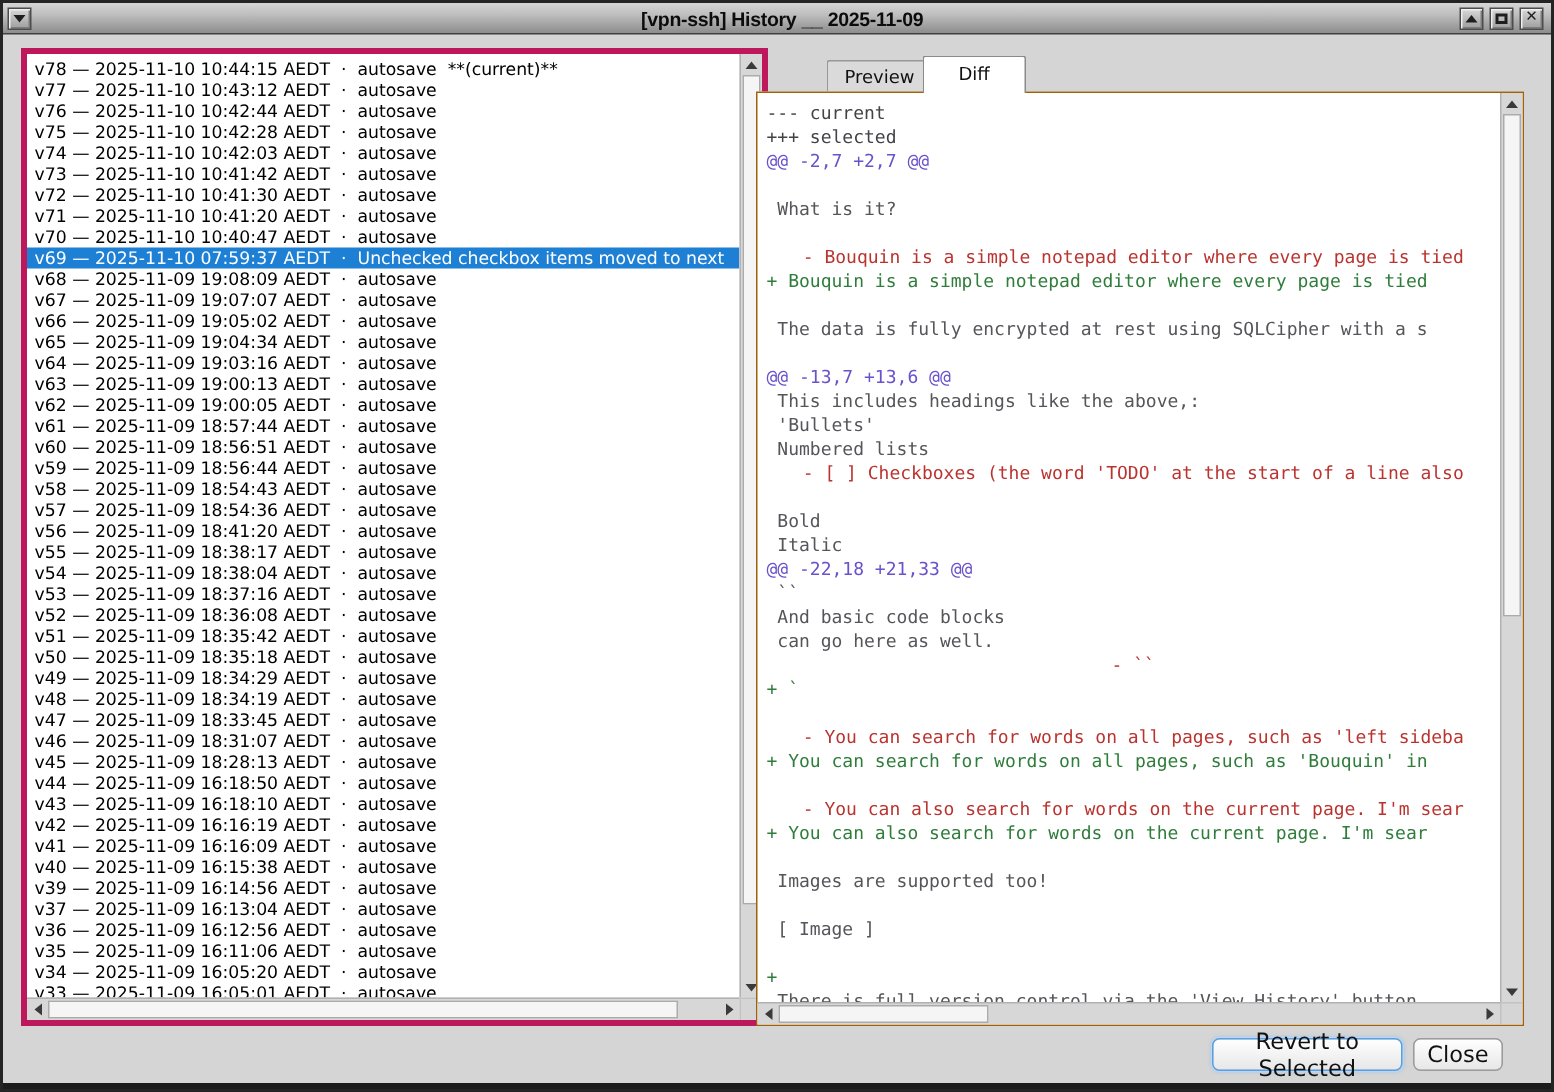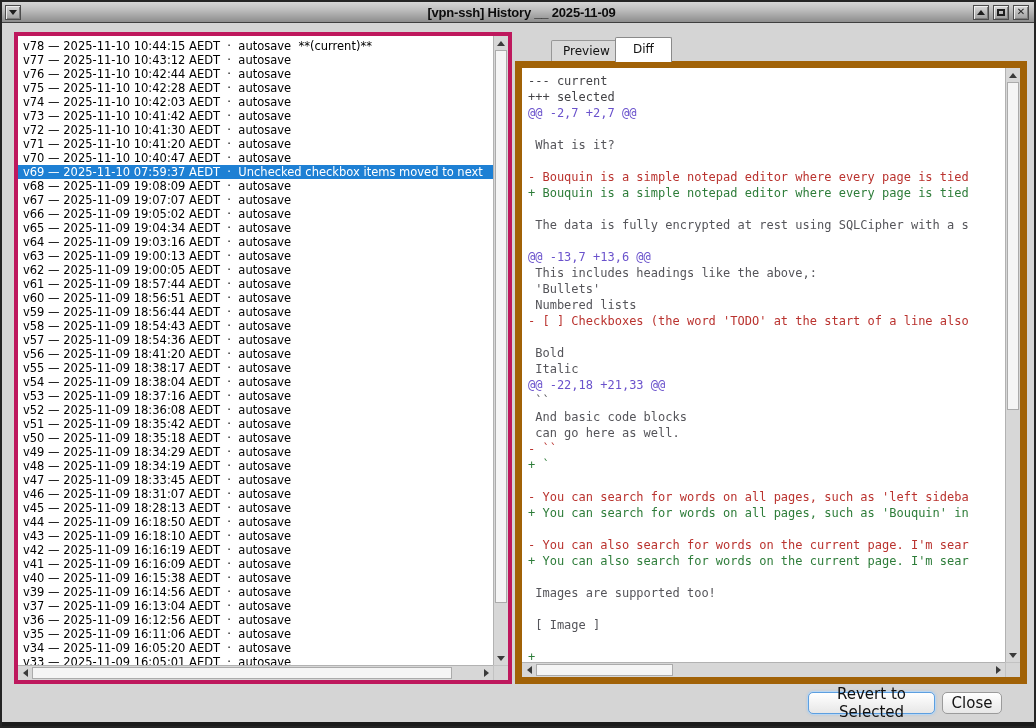--- a/index.html
+++ b/index.html
@@ -65,35 +65,35 @@
   .s-tri-down{width:0;height:0;border-left:4px solid transparent;border-right:4px solid transparent;border-top:5px solid #3a3a3a;}
   .s-tri-left{width:0;height:0;border-top:4px solid transparent;border-bottom:4px solid transparent;border-right:5px solid #3a3a3a;}
   .s-tri-right{width:0;height:0;border-top:4px solid transparent;border-bottom:4px solid transparent;border-left:5px solid #3a3a3a;}
   
   .tab{
     position:absolute;font-size:12px;color:#111;text-align:center;
     background:#dadada;border:1px solid #979797;border-bottom:none;
     border-radius:2px 2px 0 0;padding:0 11px;margin-left:23px;
   }
   .tab-preview{left:528px;top:40px;height:21px;line-height:20px;}
-  .tab-diff{left:592px;top:37px;height:25px;line-height:23px;background:#fff;z-index:3;border-color:#8a8a8a;padding:0 17px;}
+  .tab-diff{left:592px;top:37px;height:25px;line-height:23px;background:#fff;z-index:3;border-color:#8a8a8a;padding:0 23px;}
   
   .diff-panel{
-    position:absolute;left:515px;top:61px;width:512px;height:623px;
-    background:#fff;border:7px solid #a16207;z-index:2;
+    position:absolute;left:504px;top:61px;width:512px;height:623px;
+    background:#fff;border:1px solid #a16207;z-index:2;
   }
   .diff-view{
     position:absolute;left:0;top:0;right:15px;bottom:15px;overflow:hidden;
     margin:0;padding:5px 0 0 6px;
     font-family:"DejaVu Sans Mono",monospace;font-size:12px;
   }
   .dline{height:16px;line-height:16px;white-space:pre;color:var(--diff-context,#55555a);}
   .dline.meta{color:var(--diff-meta,#434347);}
   .dline.hunk{color:var(--diff-hunk,#6a52cc);}
-  .dline.del{color:var(--diff-del,#ba332f);}
+  .dline.del{color:var(--diff-del,#ba332f);text-align:center;}
   .dline.add{color:var(--diff-add,#2e7d3a);}
   
   .btn{
     position:absolute;top:692px;height:22px;
     background:linear-gradient(#ffffff,#e7e7e7);
     border:1px solid #9b9b9b;border-radius:5px;
     font-family:"DejaVu Sans",sans-serif;font-size:15px;color:#111;
     display:flex;align-items:center;justify-content:center;padding:0 12px;
   }
   .btn-revert{left:808px;width:127px;border-color:#5c9fe0;box-shadow:0 0 0 1px #b9d6f2, 0 0 3px rgba(90,150,215,.55);}

